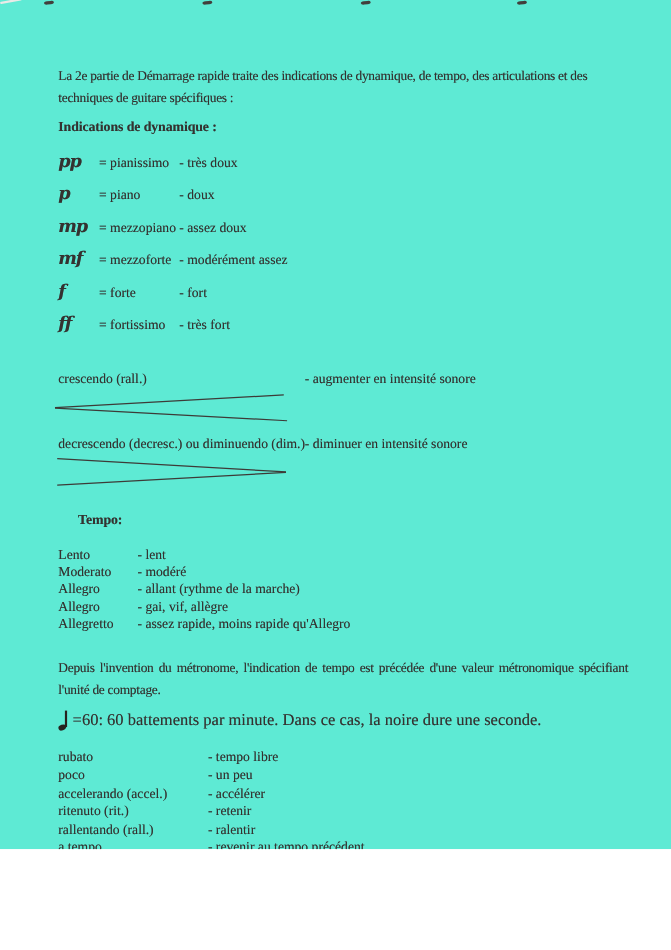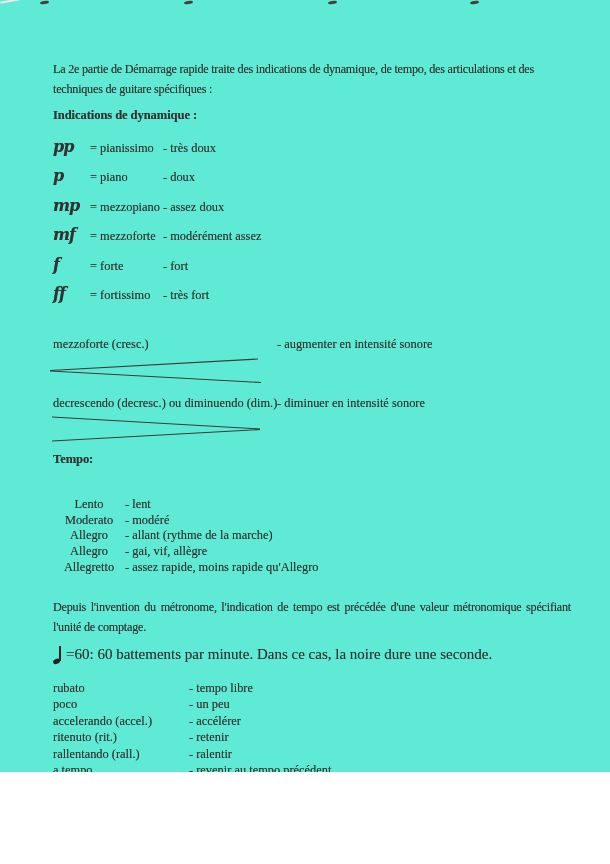--- a/index.html
+++ b/index.html
@@ -12,36 +12,36 @@
     text-decoration:underline;
   }
   .abs{position:absolute;}
   
   .artifact{position:absolute;top:1px;width:9px;height:3px;background:#423f3c;
             border-radius:40%/60%;transform:rotate(-7deg);}
   .intro{left:53px;top:59px;width:520px;font-size:12.2px;line-height:20px;
          letter-spacing:-0.25px;margin:0;}
   .heading{left:53px;font-weight:bold;font-size:12.6px;letter-spacing:-0.1px;}
   .h-dyn{top:108px;}
-  .h-tempo{top:452px;}
+  .h-tempo{top:465px;margin-left:18px;}
   .dynrows{left:53px;top:137px;width:480px;}
   .dynrow{display:flex;align-items:baseline;height:29.4px;font-size:12.4px;}
   .dynrow .sym{width:37px;font-family:"DejaVu Serif",serif;font-style:italic;
                font-weight:bold;font-size:16px;letter-spacing:-1px;}
   .dynrow .term{width:73px;}
   .hp-row{left:53px;width:480px;font-size:12.4px;height:16px;}
   .hp-cresc{top:337px;}
   .hp-decresc{top:396px;}
   .hp-desc{position:absolute;left:224px;top:0;}
   .hp-svg{position:absolute;}
   .svg-cresc{left:48px;top:354px;}
   .svg-decresc{left:50px;top:413px;}
   .hp-svg line{stroke:#3d3a37;stroke-width:1.1;}
   .temporows{left:53px;top:497px;font-size:12.4px;line-height:15.7px;}
-  .trow{display:flex;text-align:center;}
+  .trow{display:flex;}
   .trow .term{width:72px;flex:none;}
   .depuis{left:53px;top:598px;width:518px;font-size:12.2px;line-height:19.5px;
           letter-spacing:-0.25px;text-align:justify;margin:0;}
   .metro{left:53px;top:646px;height:20px;font-size:15px;white-space:nowrap;}
   .note{display:inline-block;position:relative;width:11px;height:17px;vertical-align:-4px;}
   .note .head{position:absolute;left:0;bottom:0;width:6.5px;height:4.5px;
               background:#26231f;border-radius:50%;transform:rotate(-22deg);}
   .note .stem{position:absolute;left:6.2px;bottom:2px;width:1.4px;height:15px;background:#26231f;}
   .mtext{margin-left:2px;}
   .modrows{left:53px;top:680px;font-size:12.4px;line-height:16.4px;}
@@ -92,21 +92,21 @@
       <span class="desc">- fort</span>
     </div>
     <div class="dynrow">
       <span class="sym">ff</span>
       <span class="term">= fortissimo</span>
       <span class="desc">- très fort</span>
     </div>
   </div>
 
   <div class="abs hp-row hp-cresc">
-    <span>mezzoforte (cresc.)</span>
+    <span>crescendo (rall.)</span>
     <span class="hp-desc">- augmenter en intensité sonore</span>
   </div>
   <svg class="hp-svg svg-cresc" width="218" height="31">
     <line x1="2" y1="16.5" x2="210" y2="5"></line>
     <line x1="2" y1="17" x2="213" y2="28.5"></line>
   </svg>
 
   <div class="abs hp-row hp-decresc">
     <span>decrescendo (decresc.) ou diminuendo (dim.)</span>
     <span class="hp-desc">- diminuer en intensité sonore</span>

